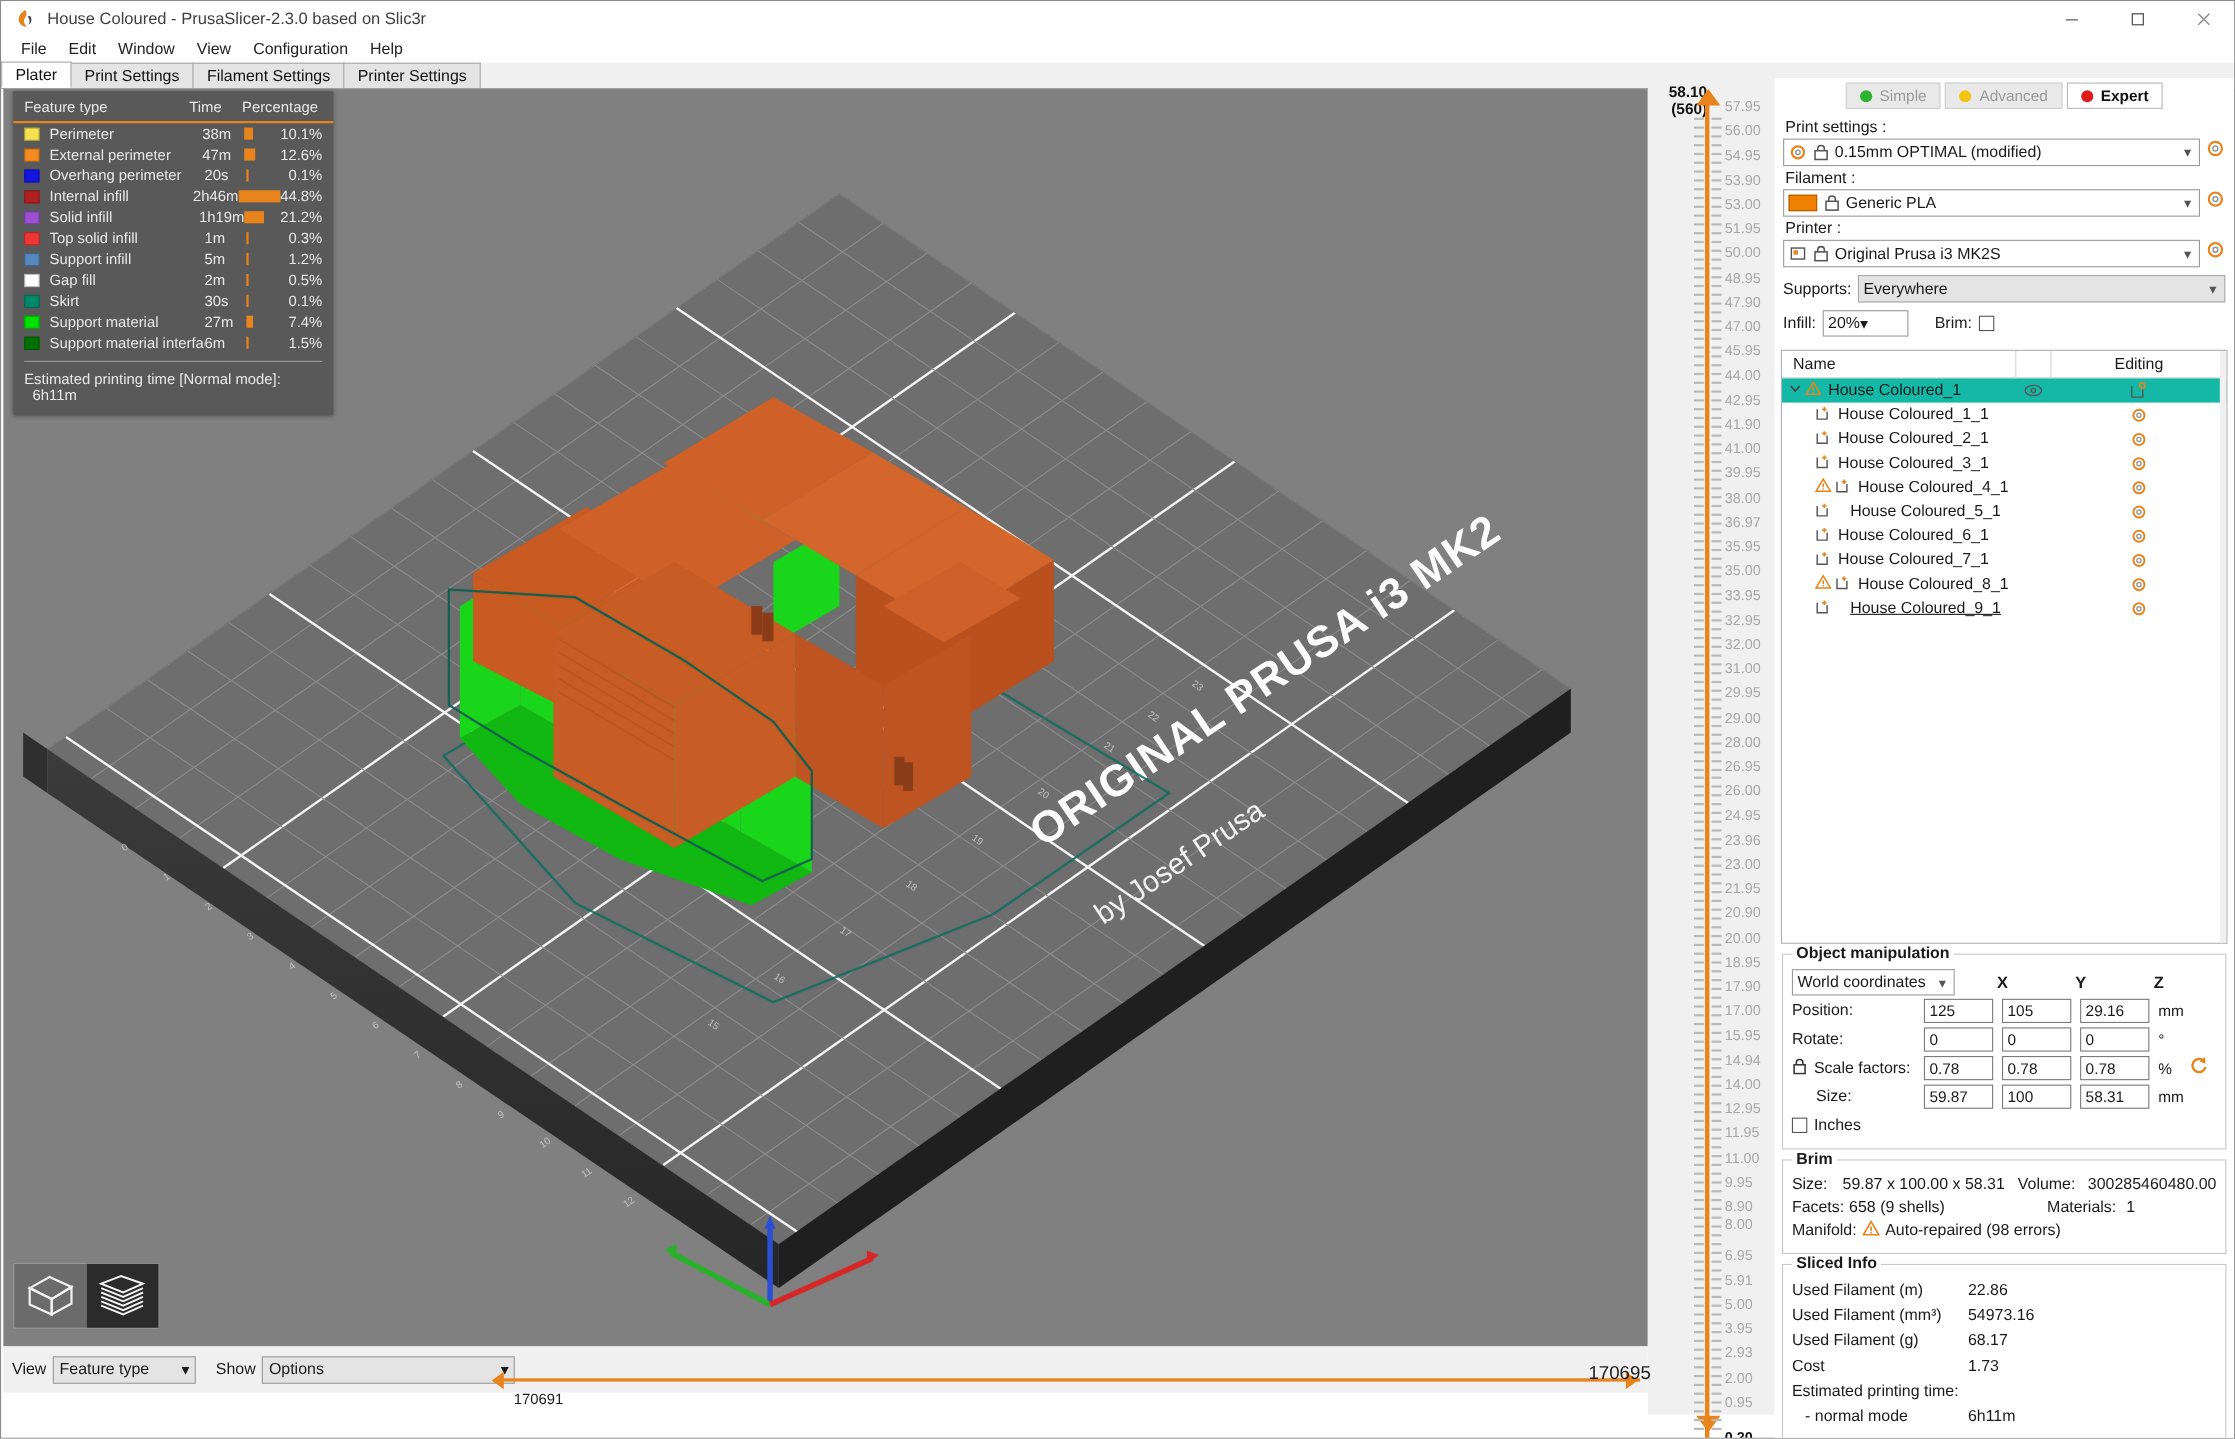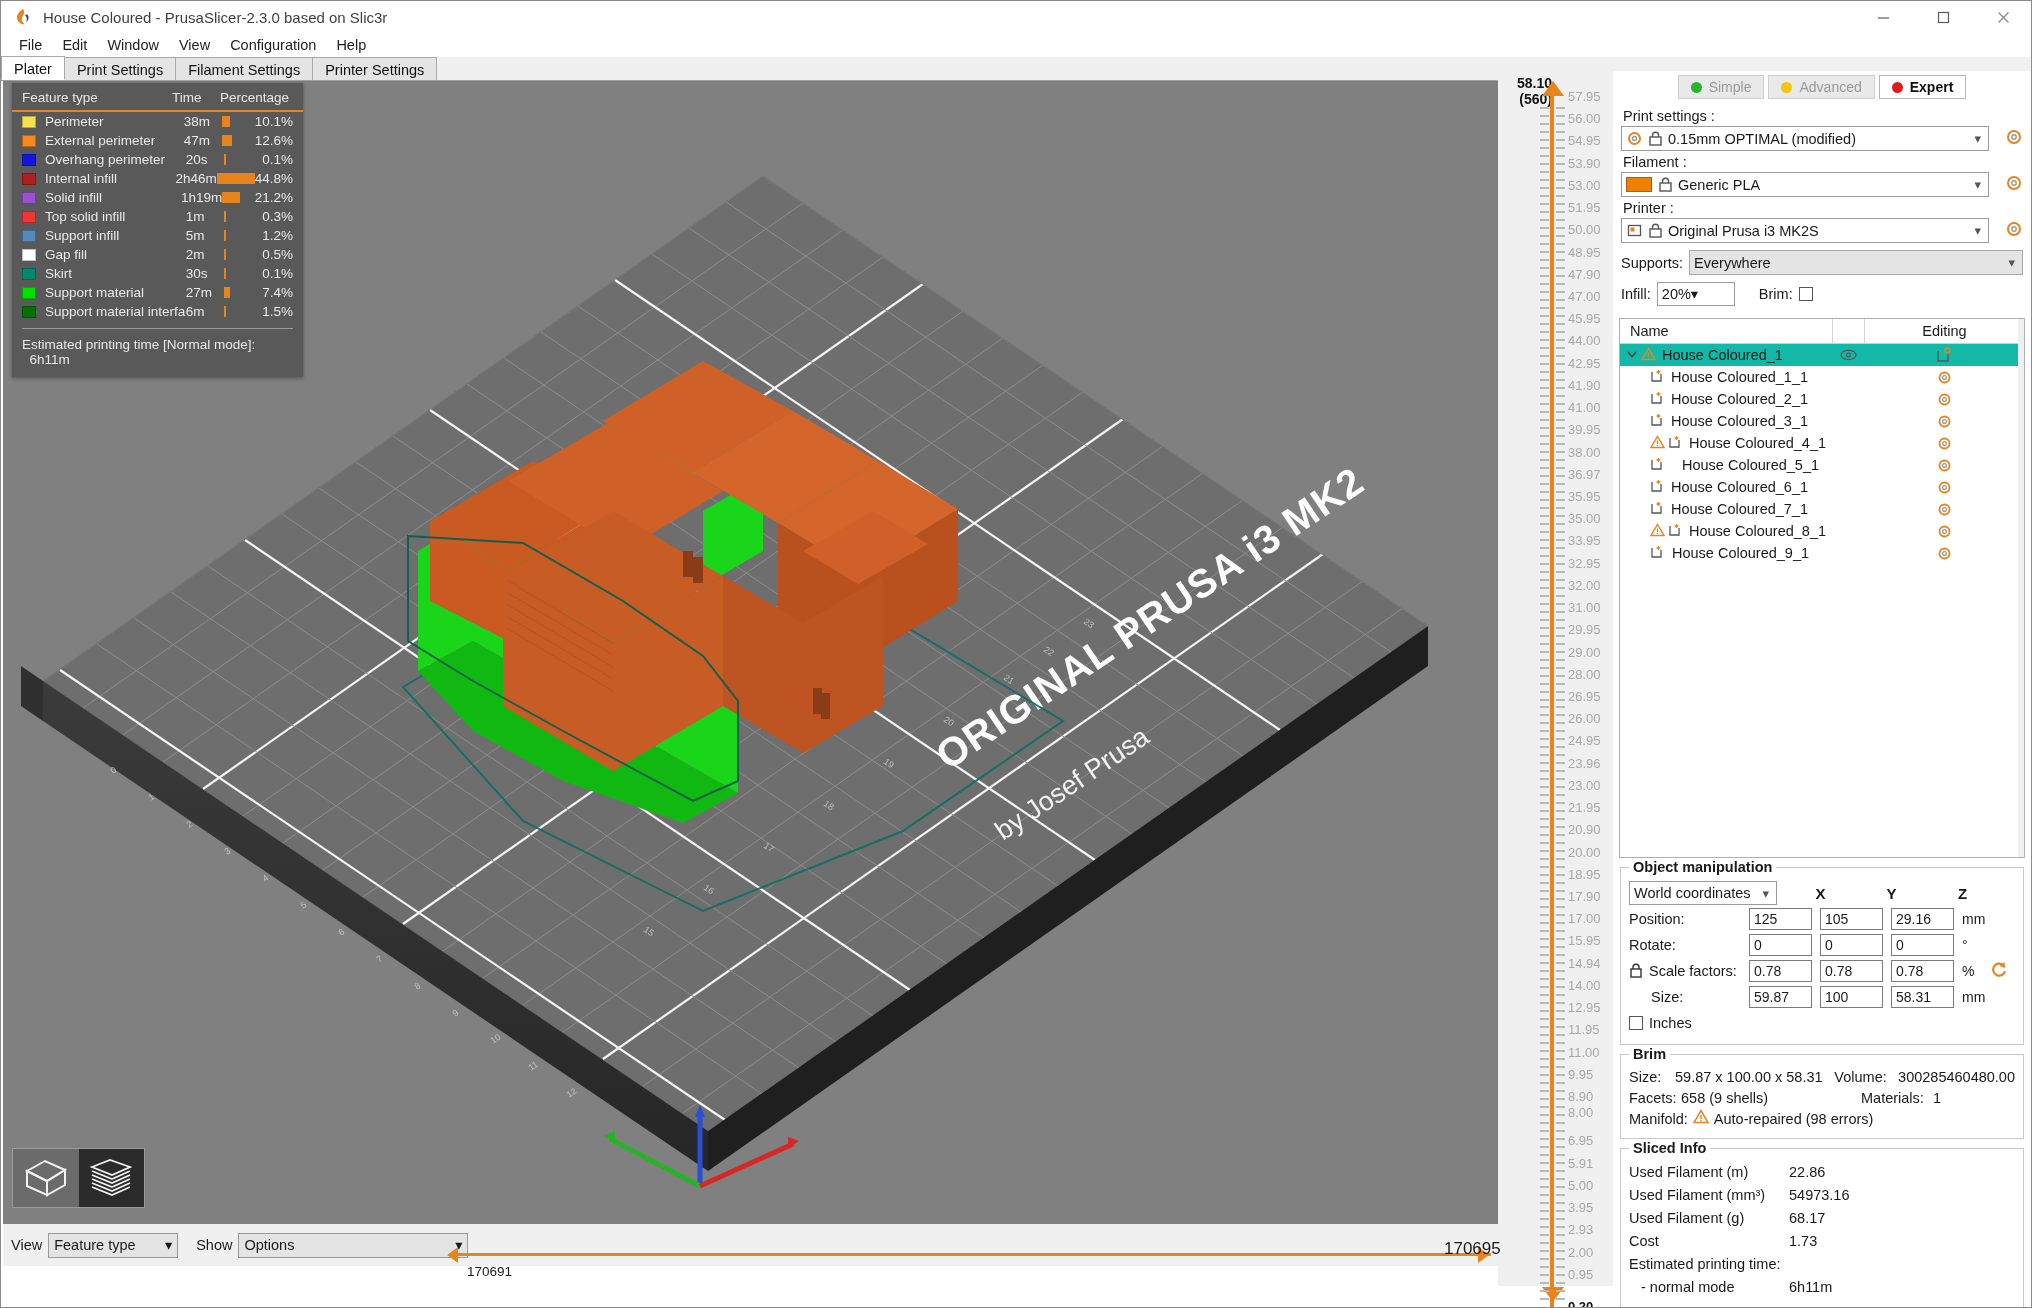--- a/index.html
+++ b/index.html
@@ -91,21 +91,21 @@
   .rpanel { position:absolute; left:1612px; top:70px; width:418px; height:1238px;
             background:#ffffff; }
   .modebar { display:flex; justify-content:center; gap:4px; padding:4px 0 6px 0; }
   .modebtn { display:flex; align-items:center; gap:7px; padding:3px 12px; font-size:14px;
              background:#e9e9e9; border:1px solid #cfcfcf; color:#9a9a9a; }
   .modebtn.active { background:#ffffff; border:1px solid #b8b8b8; color:#111; font-weight:bold; }
   .dot { width:11px;height:11px;border-radius:50%; flex:none; }
 
   .sec { padding:0 8px; }
   .fieldlabel { font-size:14.5px; margin:3px 0 2px 2px; }
-  .comborow { display:flex; align-items:center; gap:16px; }
+  .comborow { display:flex; align-items:flex-start; gap:5px; }
   .combo { flex:1; height:25px; border:1px solid #9a9a9a; background:#fff;
            display:flex; align-items:center; padding:0 4px; font-size:14.5px; }
   .combo.gray { background:#e4e4e4; border:1px solid #a8a8a8; }
   .combo .chev { margin-left:auto; color:#555; font-size:13px; padding-right:3px; }
   .combo .txt { overflow:hidden; white-space:nowrap; }
   .ico { width:17px;height:17px; flex:none; margin-right:4px; }
   .swatch-fil { width:26px; height:15px; background:#f08000; margin-right:5px; flex:none;
                 border:1px solid #b06000; }
   .inline-row { display:flex; align-items:center; gap:6px; margin-top:7px; font-size:14.5px; }
   .smallcombo { height:24px; width:78px; border:1px solid #9a9a9a; background:#fff;
@@ -1198,21 +1198,21 @@
               </svg>
             </div>
           </div>
           <div class="ol-row">
             <div class="ol-name" style="padding-left: 30px;">
               <span><svg width="15" height="15" viewBox="0 0 15 15">
                   <path d="M2 4 V13 H11 V6" fill="none" stroke="#555" stroke-width="1.3"></path>
                   <line x1="8.5" y1="2" x2="8.5" y2="6" stroke="#e8841b" stroke-width="1.5"></line>
                   <line x1="6.5" y1="4" x2="10.5" y2="4" stroke="#e8841b" stroke-width="1.5"></line>
                 </svg></span>
-              <span style="margin-left: 4px;">House Coloured_9_1</span>
+              <span style="margin-left: 14px; text-decoration: underline;">House Coloured_9_1</span>
             </div>
             <div class="ol-eye"></div>
             <div class="ol-edit">
               <svg width="15" height="15" viewBox="0 0 15 15">
                 <circle cx="7.5" cy="7.5" r="5" fill="none" stroke="#e8841b" stroke-width="1.8"></circle>
                 <circle cx="7.5" cy="7.5" r="1.9" fill="none" stroke="#9a9a9a" stroke-width="1.3"></circle>
               </svg>
             </div>
           </div>
         </div>

